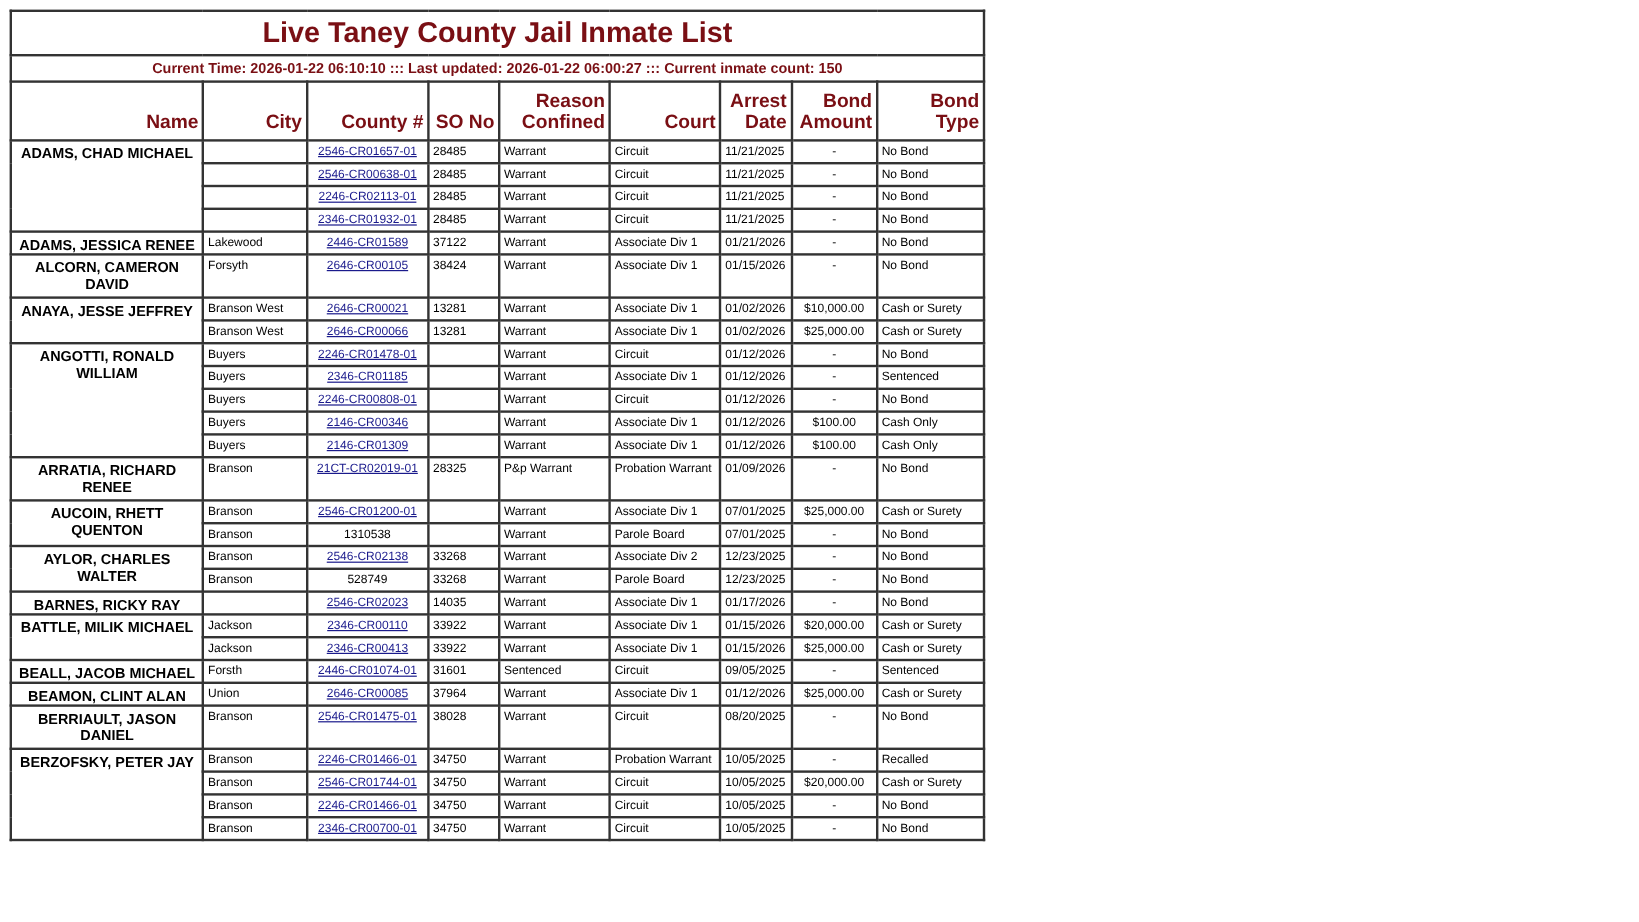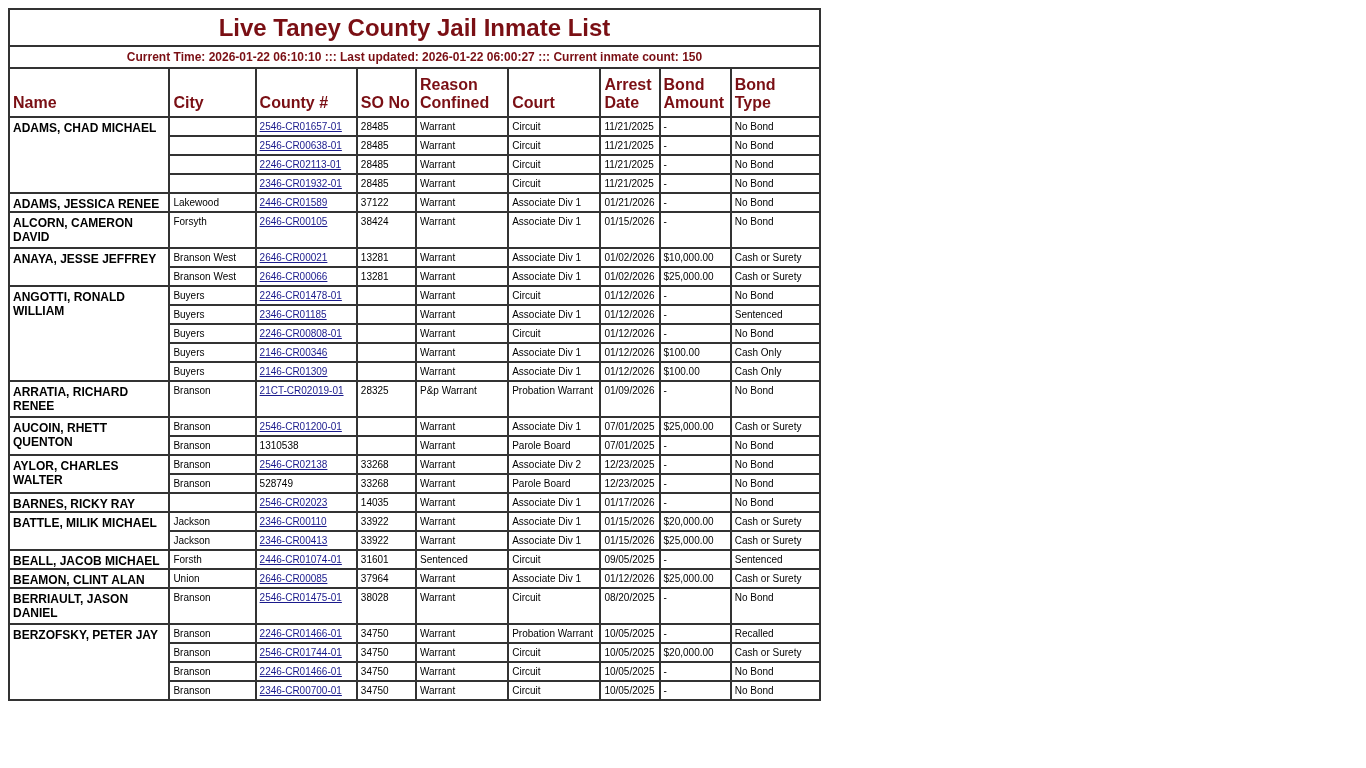--- a/index.html
+++ b/index.html
@@ -30,35 +30,36 @@
     .sub-cell {
       height: 20px;
       text-align: center; vertical-align: middle !important;
       font-size: 12px !important; font-weight: bold;
       color: #7a0f14 !important;
       margin-left: 35px;
     }
     th.col {
       height: 43px;
       vertical-align: bottom !important;
-      text-align: left;
+      text-align: right;
       font-size: 16px !important; font-weight: bold;
       color: #7a0f14 !important;
       white-space: normal !important;
       line-height: 18px;
       padding-bottom: 4px !important;
     }
     td.name {
       font-weight: bold; font-size: 12px !important;
+      text-align: center;
       white-space: normal !important;
       line-height: 14px;
       padding-top: 3px !important;
     }
     td.cell { height: 17px; line-height: 17px; }
-    td.right { text-align: left; }
+    td.right { text-align: center; }
     td.tall { height: 34px; margin-top: 40px; }
     a.warrant { color: #1a1a8c; text-decoration: underline; }
   </style>
 </head>
 <body>
 
 <table class="inmates">
   <colgroup>
     <col style="width:160px">
       <col style="width:86px">

